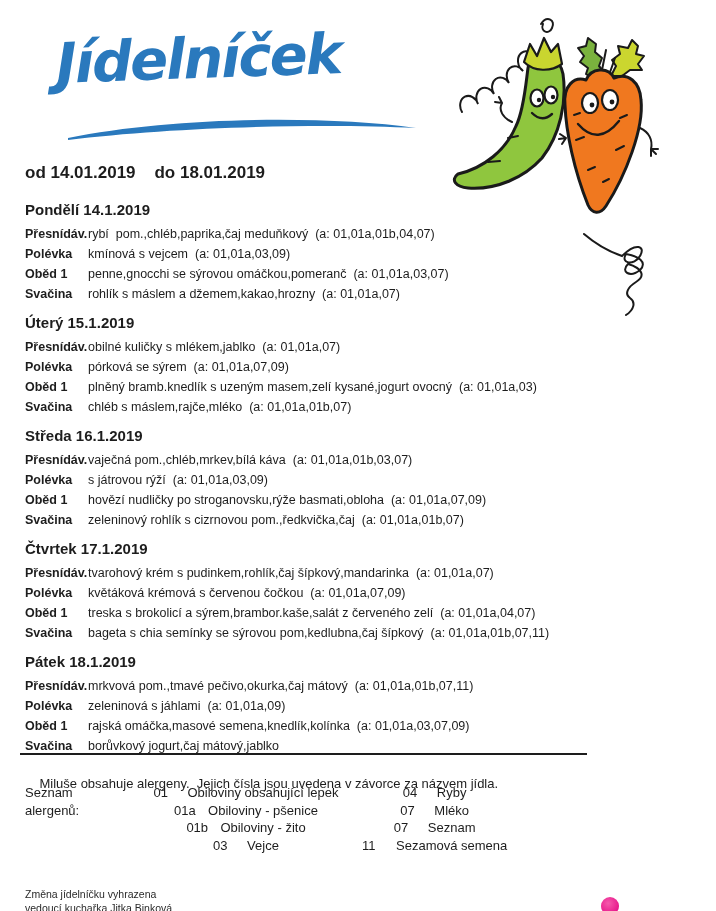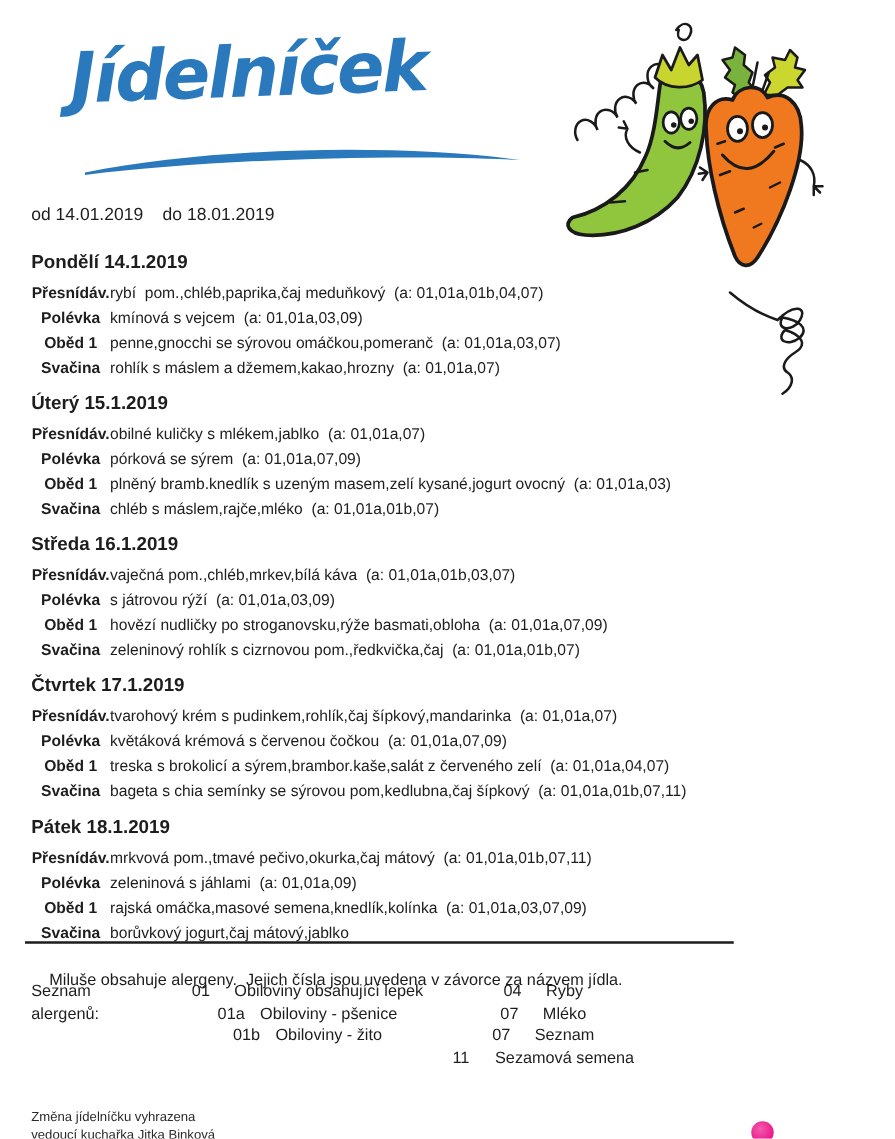--- a/index.html
+++ b/index.html
@@ -13,27 +13,27 @@
     font-family:"DejaVu Sans", sans-serif;
     font-size:56px; font-weight:bold; font-style:italic;
     color:#2A79BD; letter-spacing:-2px; transform:rotate(-2deg);
     white-space:pre;
   }
   .swoosh { position:absolute; left:62px; top:112px; }
   .illustration { position:absolute; left:448px; top:10px; }
   .squiggle { position:absolute; left:578px; top:218px; }
   .date-line {
     position:absolute; left:25px; top:163px;
-    font-size:14px; font-weight:normal; white-space:pre;
+    font-size:17px; font-weight:bold; white-space:pre;
   }
   
   .menu { position:absolute; left:25px; top:199px; width:665px; }
   .day { margin:0 0 8px 0; }
   .day-name { font-size:15px; font-weight:bold; line-height:22px; margin:0 0 3px 0; }
-  .menu-row { display:flex; line-height:20px; font-size:12.5px;text-align:center; }
+  .menu-row { display:flex; line-height:20px; font-size:12.5px; }
   .menu-row .label { width:63px; flex:none; font-weight:bold; }
   .menu-row .text { white-space:pre; }
   
   .rule { position:absolute; left:20px; top:753px; width:567px; height:2px; background:#1d1d1d; }
   .allergen-note { position:absolute; left:25px; top:761px; font-size:13px; white-space:pre; }
   .allergen-note .b { font-weight:normal; }
   .allergen-list { position:absolute; left:25px; top:784px; display:flex; font-size:13px; line-height:17.5px; }
   .alg-label { width:105px; flex:none; }
   .alg-col1 { width:232px; flex:none; }
   .alg-row { display:flex;justify-content:center; }
@@ -218,20 +218,24 @@
         <span>Obiloviny obsahující lepek</span>
       </div>
       <div class="alg-row">
         <span class="alg-code">01a</span>
         <span>Obiloviny - pšenice</span>
       </div>
       <div class="alg-row">
         <span class="alg-code">01b</span>
         <span>Obiloviny - žito</span>
       </div>
+      <div class="alg-row">
+        <span class="alg-code">03</span>
+        <span>Vejce</span>
+      </div>
     </div>
     <div class="alg-col2">
       <div class="alg-row">
         <span class="alg-code">04</span>
         <span>Ryby</span>
       </div>
       <div class="alg-row">
         <span class="alg-code">07</span>
         <span>Mléko</span>
       </div>

